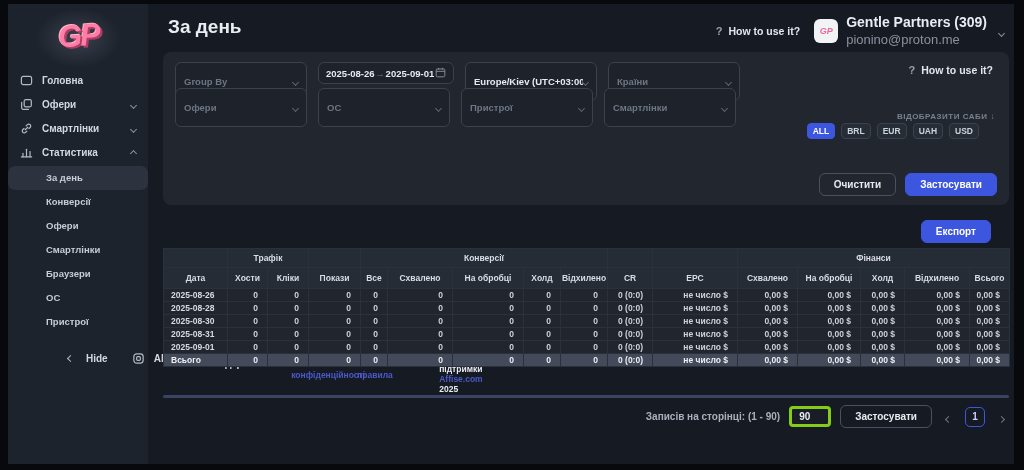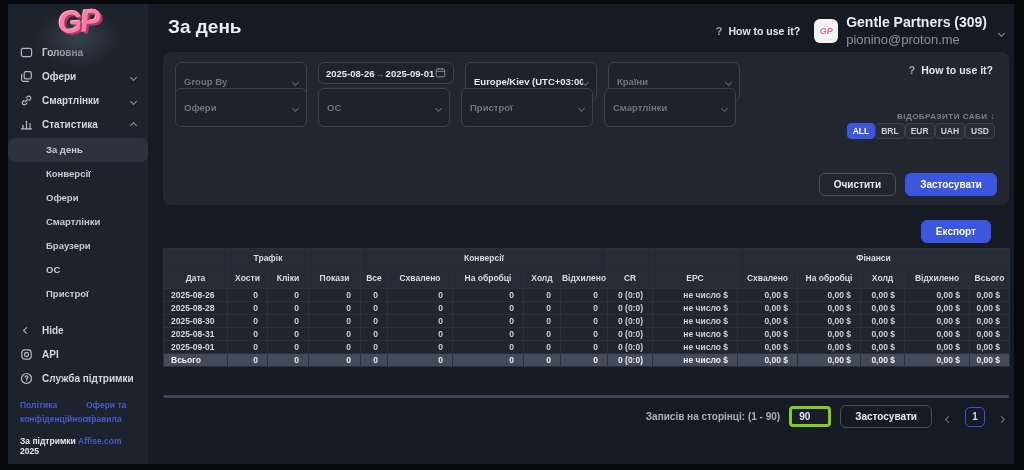--- a/index.html
+++ b/index.html
@@ -12,21 +12,21 @@
   .logo-glow { position:absolute; width:86px; height:60px; top:4px; background:radial-gradient(ellipse at center, #39414e 0%, rgba(57,65,78,0) 70%); }
   .logo-text { position:relative; font-size:31px; font-weight:800; font-style:italic; letter-spacing:-2px; color:#ff7da6; text-shadow:2px 2px 0 #b03d63, -1px -1px 0 #ffb3c9; transform:rotate(-4deg); }
   .menu { display:flex; flex-direction:column; }
   .menu-item { display:flex; align-items:center; height:24px; padding:0 12px; color:#d3d8e0; font-size:10px; font-weight:700; cursor:pointer; }
   .menu-item .icon { width:13px; height:13px; margin-right:9px; color:#b3bac5; display:flex; align-items:center; justify-content:center; }
   .menu-item .icon svg { width:13px; height:13px; fill:none; stroke:currentColor; stroke-width:1.3; stroke-linecap:round; stroke-linejoin:round; }
   .menu-item .chev-box { margin-left:auto; color:#8a919e; }
   .submenu { display:flex; flex-direction:column; margin-top:2px; }
   .submenu-item { height:24px; line-height:24px; padding-left:38px; font-size:9.5px; font-weight:700; color:#c6ccd5; cursor:pointer; }
   .submenu-item.active { background:#2d333e; border-radius:7px; }
-  .side-bottom { margin-top:12px; display:flex; flex-direction:column; }
+  .side-bottom { margin-top:12px; display:flex; flex-direction:row;margin-left:44px; }
   .side-links { display:flex; gap:8px; padding:9px 12px 2px 12px; }
   .side-link { color:#4a58c9; font-size:8.5px; font-weight:700; width:58px; line-height:1.6; cursor:pointer; }
   .powered { padding:8px 12px; color:#e8ebf0; font-size:8.5px; font-weight:700; }
   .powered .plink { color:#4a58c9; cursor:pointer; }
 
   .chev-css { display:inline-block; width:5px; height:5px; border-right:1.4px solid currentColor; border-bottom:1.4px solid currentColor; }
   .chev-down { transform:rotate(45deg); margin-top:-2px; }
   .chev-up { transform:rotate(-135deg); margin-top:2px; }
   .chev-left { transform:rotate(135deg); }
   .chev-right { transform:rotate(-45deg); }
@@ -49,21 +49,21 @@
   .f-row { position:absolute; left:12px; display:flex; gap:11px; }
   .f-row1 { top:10px; } .f-row2 { top:36px; }
   .select { width:132px; height:39px; border:1px solid #3b424e; border-radius:6px; display:flex; align-items:center; padding:0 8px; font-size:9.5px; font-weight:600; color:#6e7684; background:#1d222b; cursor:pointer; }
   .select .val { color:#e7eaf0; white-space:nowrap; overflow:hidden; }
   .select .chev-box { margin-left:auto; color:#5d6572; }
   .daterange { width:136px; height:22px; border:1px solid #3b424e; border-radius:6px; background:#1d222b; display:flex; align-items:center; justify-content:space-between; padding:0 7px; font-size:9.5px; font-weight:700; color:#e7eaf0; cursor:pointer; }
   .daterange .arrow { color:#6e7684; font-weight:400; }
   .cal-icon svg { width:11px; height:11px; fill:none; stroke:#8a919e; stroke-width:1.2; }
   .panel-help { position:absolute; right:16px; top:12px; }
   .subs-label { position:absolute; right:14px; top:60px; font-size:8px; letter-spacing:.5px; color:#79818f; font-weight:700; display:flex; align-items:center; gap:3px; }
-  .currency-row { position:absolute; right:14px; top:71px; display:flex; }
+  .currency-row { position:absolute; right:30px; top:71px; display:flex; gap:6px; }
   .cur-btn { min-width:26px; height:16px; padding:0 5px; border-radius:4px; background:#272d37; border:1px solid #3b424e; color:#ccd2db; font-size:8.5px; font-weight:700; display:flex; align-items:center; justify-content:center; cursor:pointer; font-family:inherit; }
   .cur-btn.active { background:#3d56e0; border-color:#3d56e0; color:#fff; }
   .panel-actions { position:absolute; right:12px; bottom:9px; display:flex; gap:9px; }
   .btn-outline { padding:5px 14px; border:1px solid #4a515e; border-radius:6px; color:#e8ebf0; font-size:10px; font-weight:700; background:transparent; cursor:pointer; font-family:inherit; }
   .btn-primary { padding:5px 14px; background:#3d56e0; border:1px solid #3d56e0; border-radius:6px; color:#fff; font-size:10px; font-weight:700; cursor:pointer; font-family:inherit; }
   .export-btn { position:absolute; right:23px; top:216px; }
 
   
   .table-wrap { position:absolute; left:15px; top:244px; width:846px; }
   table { width:846px; border-collapse:collapse; table-layout:fixed; }

